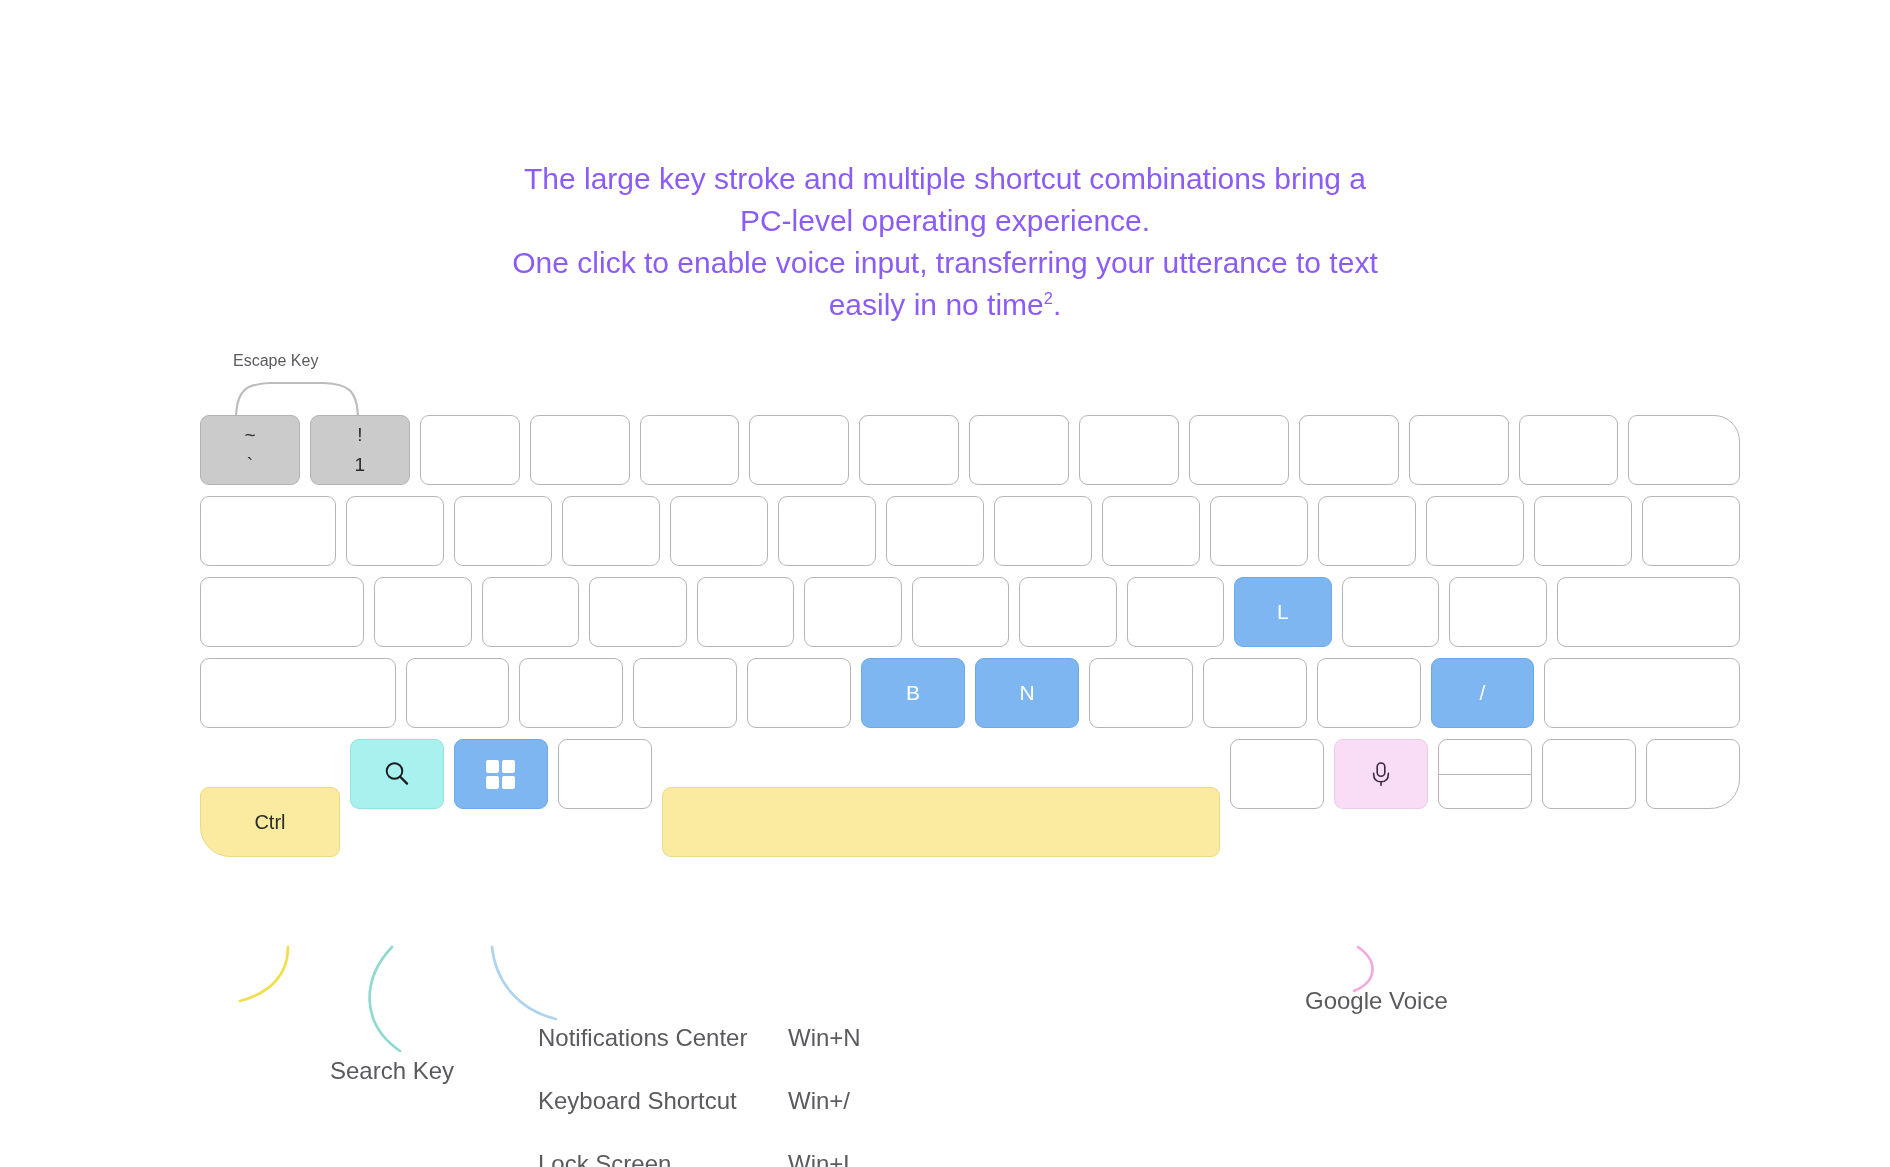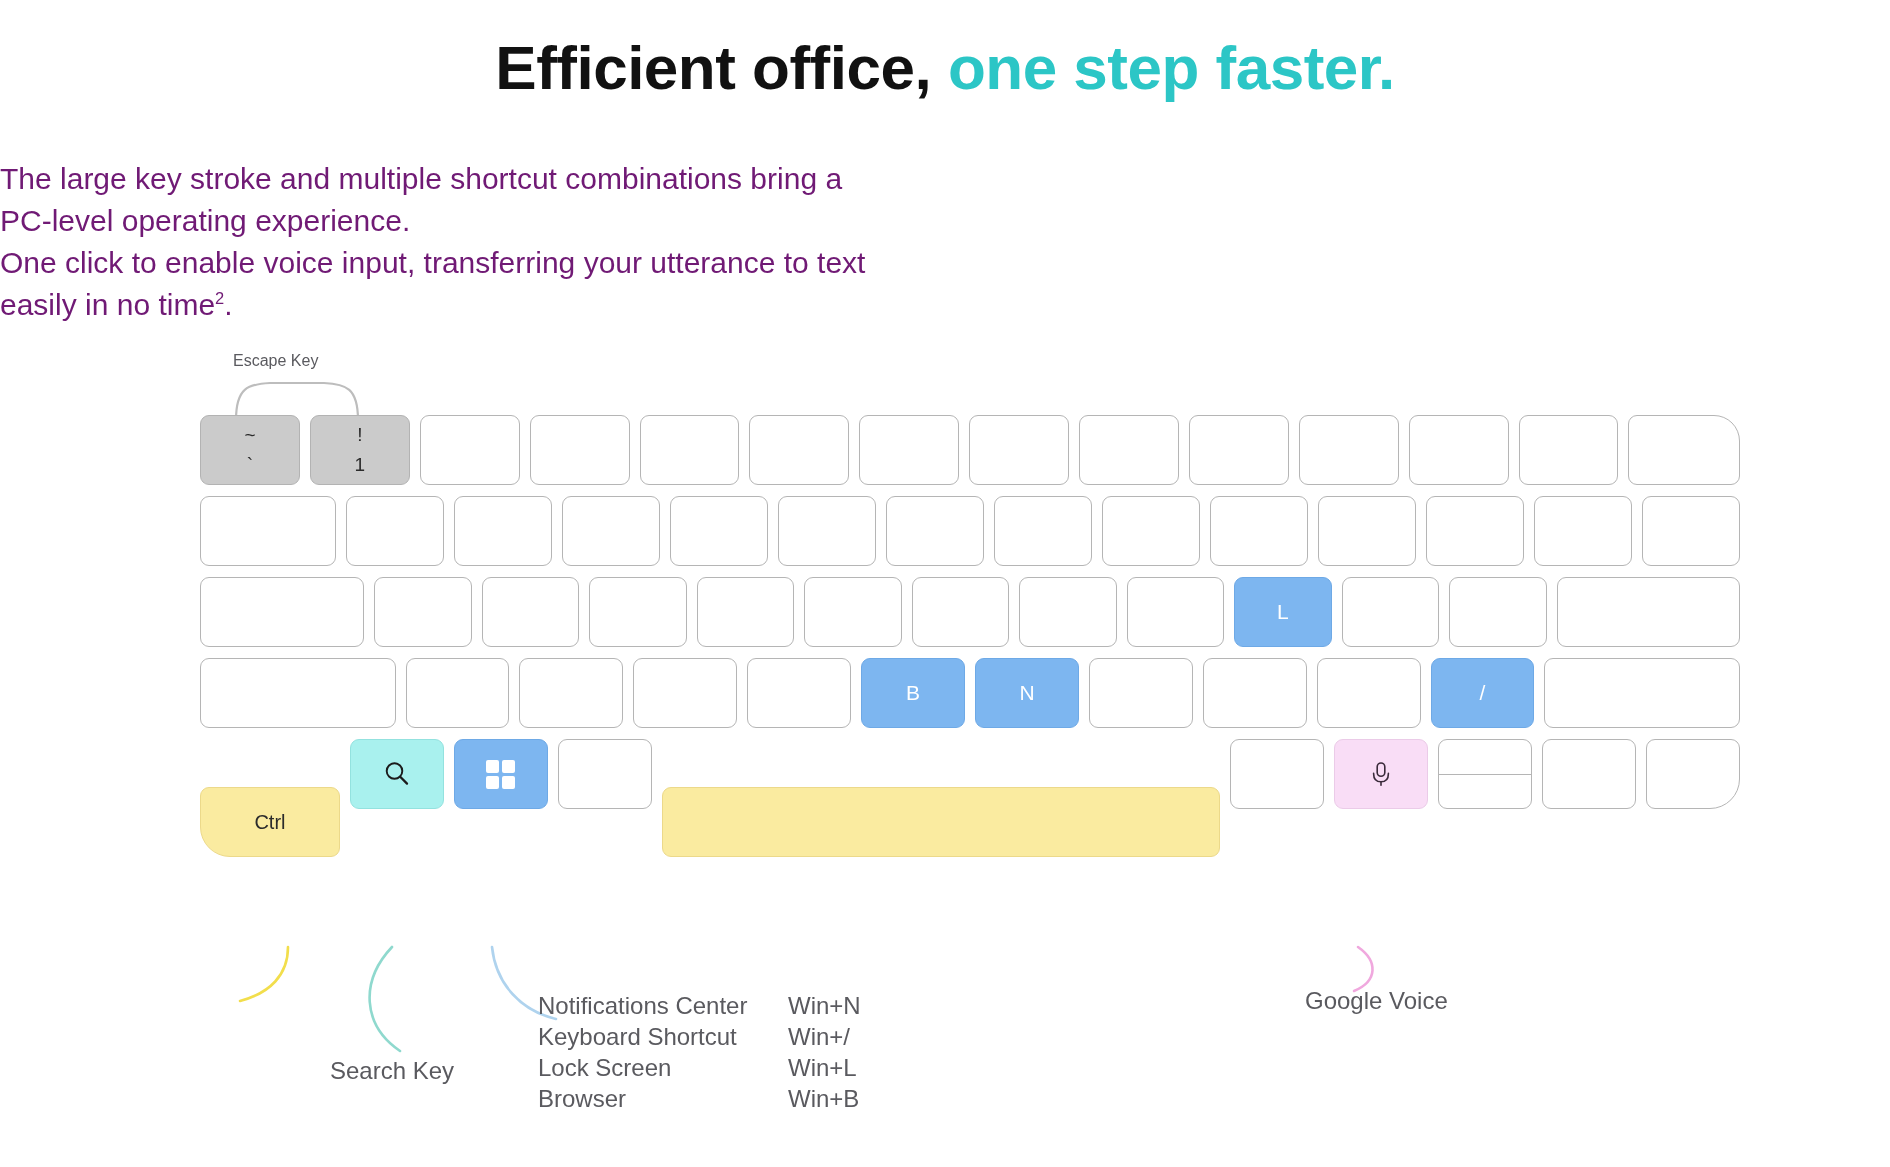--- a/index.html
+++ b/index.html
@@ -32,23 +32,24 @@
     white-space: nowrap;
   }
   .headline .h-black { color: #111111; }
   .headline .h-teal  { color: #2CC6C6; }
 
   .subtitle {
     position: absolute;
     top: 158px;
     left: 0;
     width: 1890px;
+    text-align: center;
     font-size: 30px;
     line-height: 42px;
-    color: #701a75;
+    color: #8b5cf6;
     font-weight: 400;
   }
   .subtitle sup {
     font-size: 0.55em;
     vertical-align: super;
     line-height: 0;
   }
 
   
   #keyboard {
@@ -153,32 +154,29 @@
     position: absolute;
     top: 990px;
     left: 538px;
     font-size: 24px;
     color: #5a5a5f;
     line-height: 31px;
     display: grid;
     grid-template-columns: 250px auto;
     row-gap: 0;
   }
-  .shortcut-table span { white-space: nowrap; }
+  .shortcut-table span { white-space: nowrap; margin-top: 32px; }
 
   svg.connector { position: absolute; overflow: visible; pointer-events: none; }
 </style>
 </head>
 <body>
 
 <div id="page">
 
-  <h1 class="headline">
-    <span class="h-black">Efficient office, </span><span class="h-teal">one step faster.</span>
-  </h1>
 
   <div class="subtitle">
     <div>The large key stroke and multiple shortcut combinations bring a</div>
     <div>PC-level operating experience.</div>
     <div>One click to enable voice input, transferring your utterance to text</div>
     <div><span>easily in no time</span><sup>2</sup><span>.</span></div>
   </div>
 
   <div class="anno" id="anno-escape">Escape Key</div>
   <svg class="connector" style="left:228px; top:378px;" width="150" height="45" viewBox="0 0 150 45">

